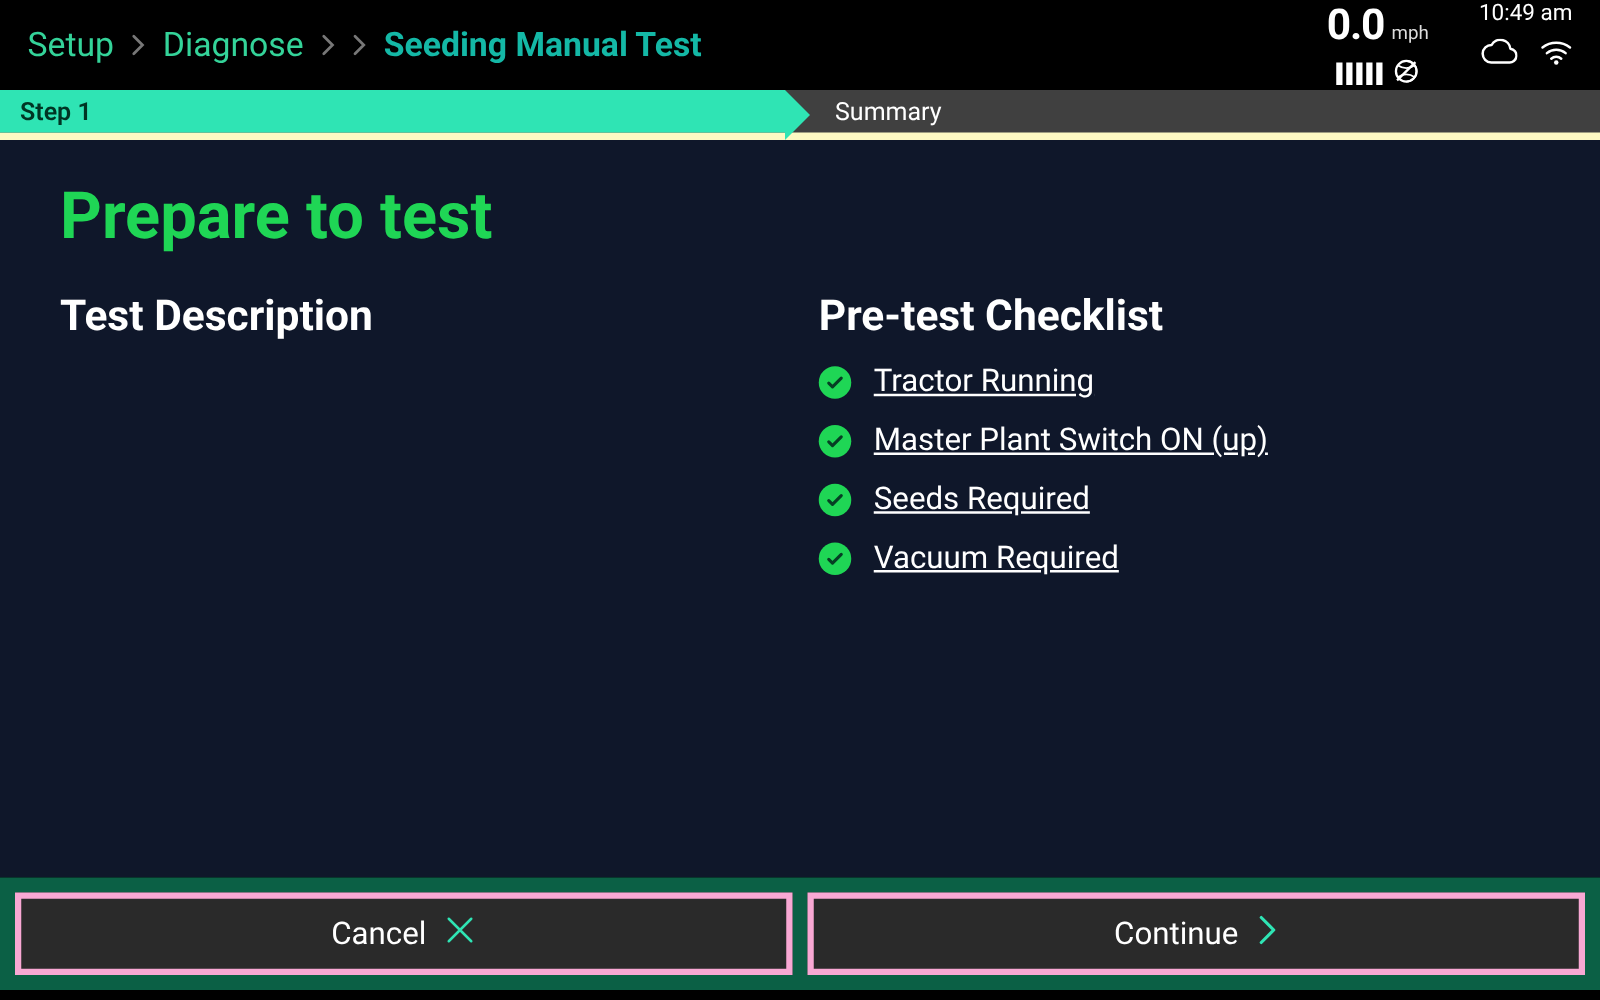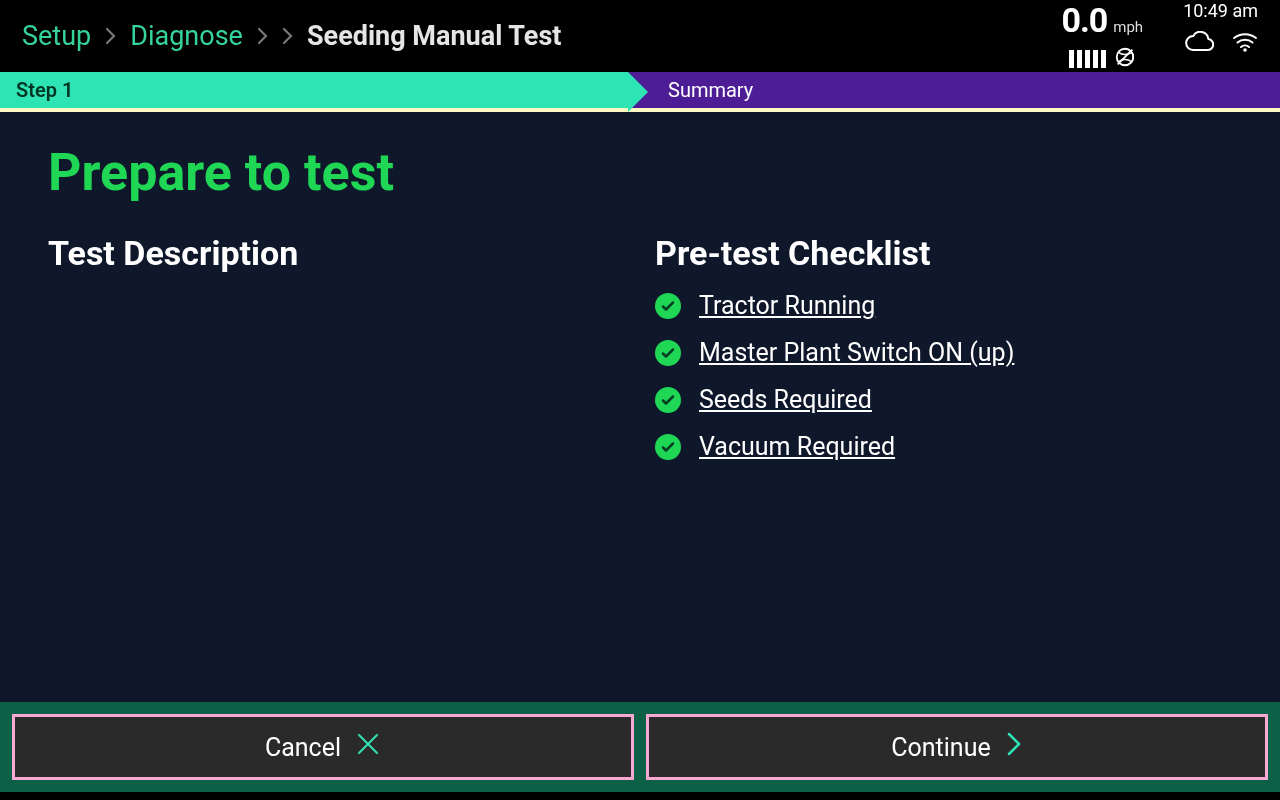--- a/index.html
+++ b/index.html
@@ -5,37 +5,37 @@
   * { box-sizing: border-box; margin: 0; padding: 0; }
   html, body { width: 1280px; height: 800px; overflow: hidden; font-family: "Segoe UI", Roboto, Arial, sans-serif; background: #000; }
   
   
   .topbar {
     height: 72px; background: #000; color: #fff;
     display: flex; align-items: center; padding: 0 22px; border-radius: 18px;
   }
   .breadcrumb { display: flex; align-items: center; gap: 14px; font-size: 27px; }
   .breadcrumb .crumb { color: #34d399; font-weight: 400; cursor: pointer; }
-  .breadcrumb .crumb.active { color: #e5e5e5; font-weight: 700; }
+  .breadcrumb .crumb.active { color: #14b8a6; font-weight: 700; }
   .breadcrumb .chev { color: #888; }
   
   .status-right { margin-left: auto; display: flex; align-items: flex-start; gap: 40px; color:#fff; }
   .speed-block { display:flex; flex-direction:column; align-items:center; gap:6px;}
   .speed-top { display:flex; align-items:baseline; gap:6px;}
   .speed-val { font-size: 34px; font-weight: 700; letter-spacing:-1px;}
   .speed-unit{ font-size: 15px; font-weight:400; color:#ddd;}
   .sig-row { display:flex; align-items:center; gap:8px;}
   .bars { display:flex; gap:3px; align-items:flex-end; height:18px;}
   .bars span{ width:5px; background:#fff; display:block;}
   .time-block{ display:flex; flex-direction:column; align-items:flex-end; gap:10px;}
   .time-txt { font-size:18px;}
   .icon-row { display:flex; gap:18px; align-items:center;}
   
   
-  .steps { height: 40px; display:flex; background:#4c1d95; border-bottom:4px solid #fef9c3;}
+  .steps { height: 40px; display:flex; background:#404040; border-bottom:6px solid #fef9c3;}
   .step-tab { flex:1; display:flex; align-items:center; padding:0 16px; font-size:20px; color:#fff; position:relative;}
   .step-tab.active { background:#2fe4b4; color:#003524; font-weight:600;}
   .step-tab.active::after{
     content:""; position:absolute; right:-20px; top:0; width:0;height:0;
     border-top:20px solid transparent; border-bottom:20px solid transparent;
     border-left:20px solid #2fe4b4;
   }
   .step-tab:not(.active){ padding-left:40px;}
   
   
@@ -56,21 +56,21 @@
     display:flex;align-items:center;justify-content:center;flex-shrink:0;
   }
   
   
   .footer {
     height:90px; background:#0b6045; display:flex; gap:12px; padding:12px;
   }
   .btn {
     flex:1; background:#2a2a2a; color:#fff; font-size:25px;
     display:flex; align-items:center; justify-content:center; gap:14px;
-    border:3px solid #f9a8d4; cursor:pointer;
+    border:5px solid #f9a8d4; cursor:pointer;
   }
   .btn .ic-cancel, .btn .ic-cont { color:#2fe4b4;}
 </style>
 </head>
 <body>
 
 <div class="topbar">
   <div class="breadcrumb">
     <span class="crumb">Setup</span>
     <span class="chev">

